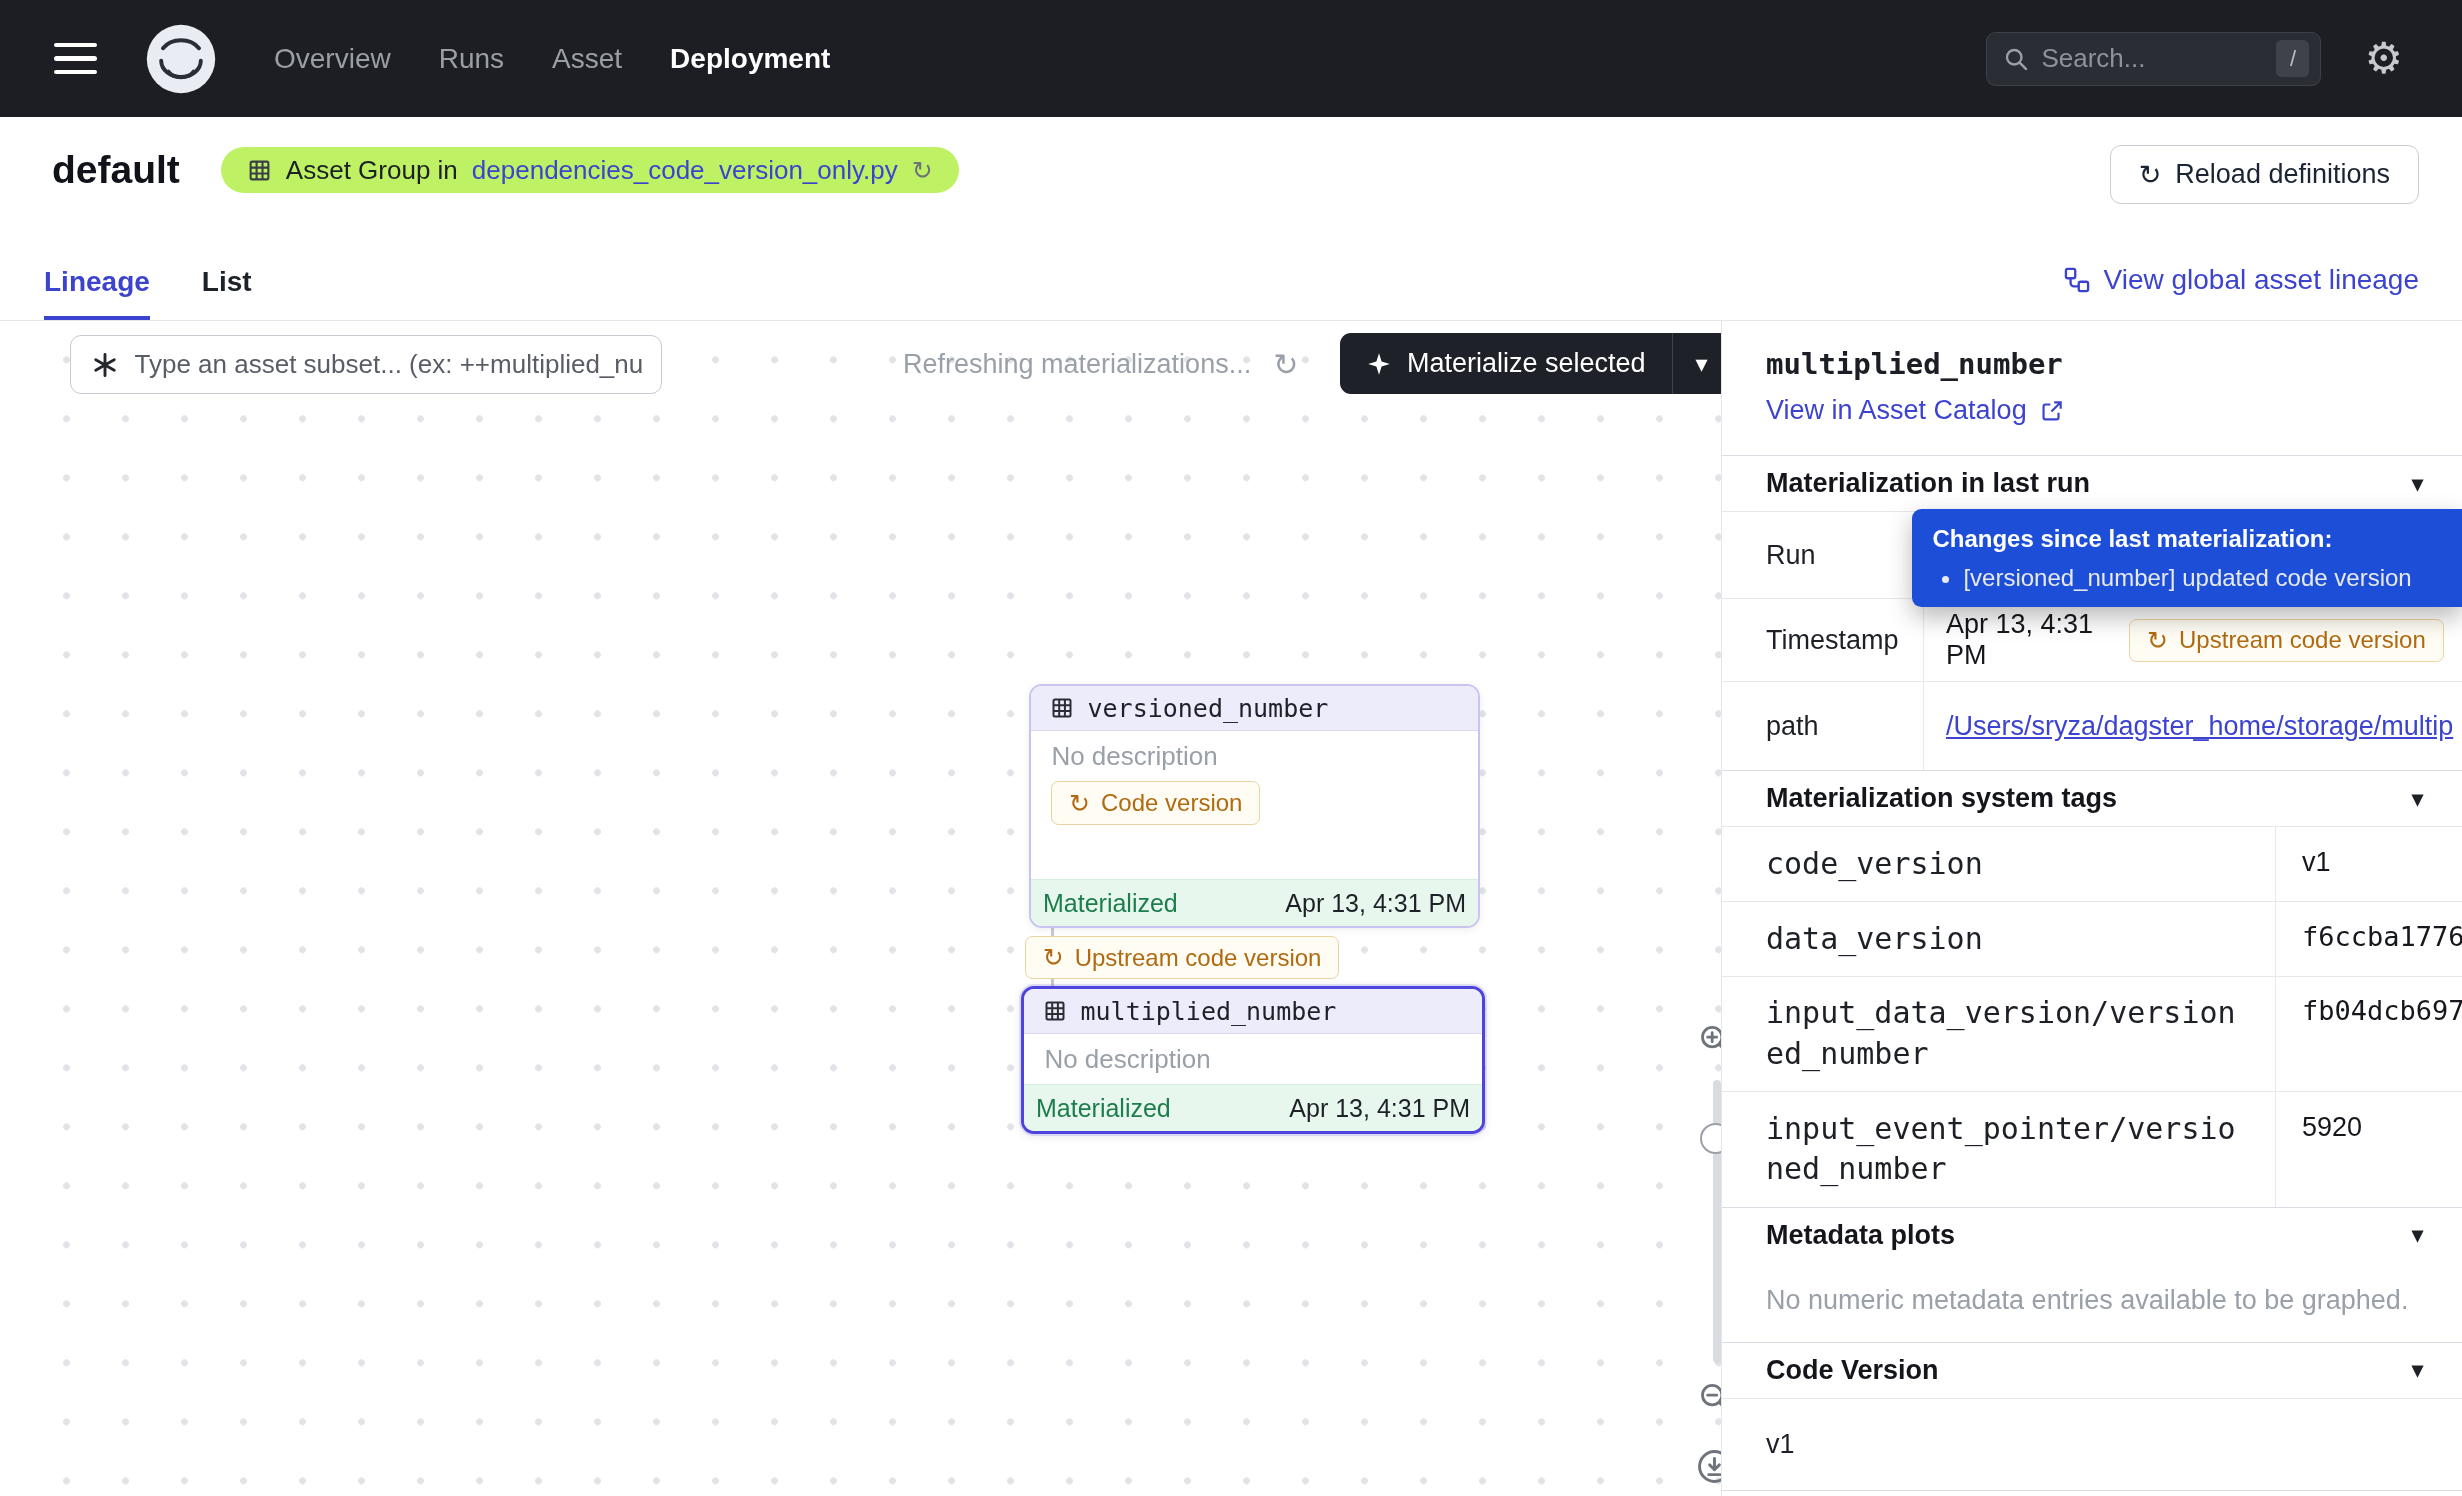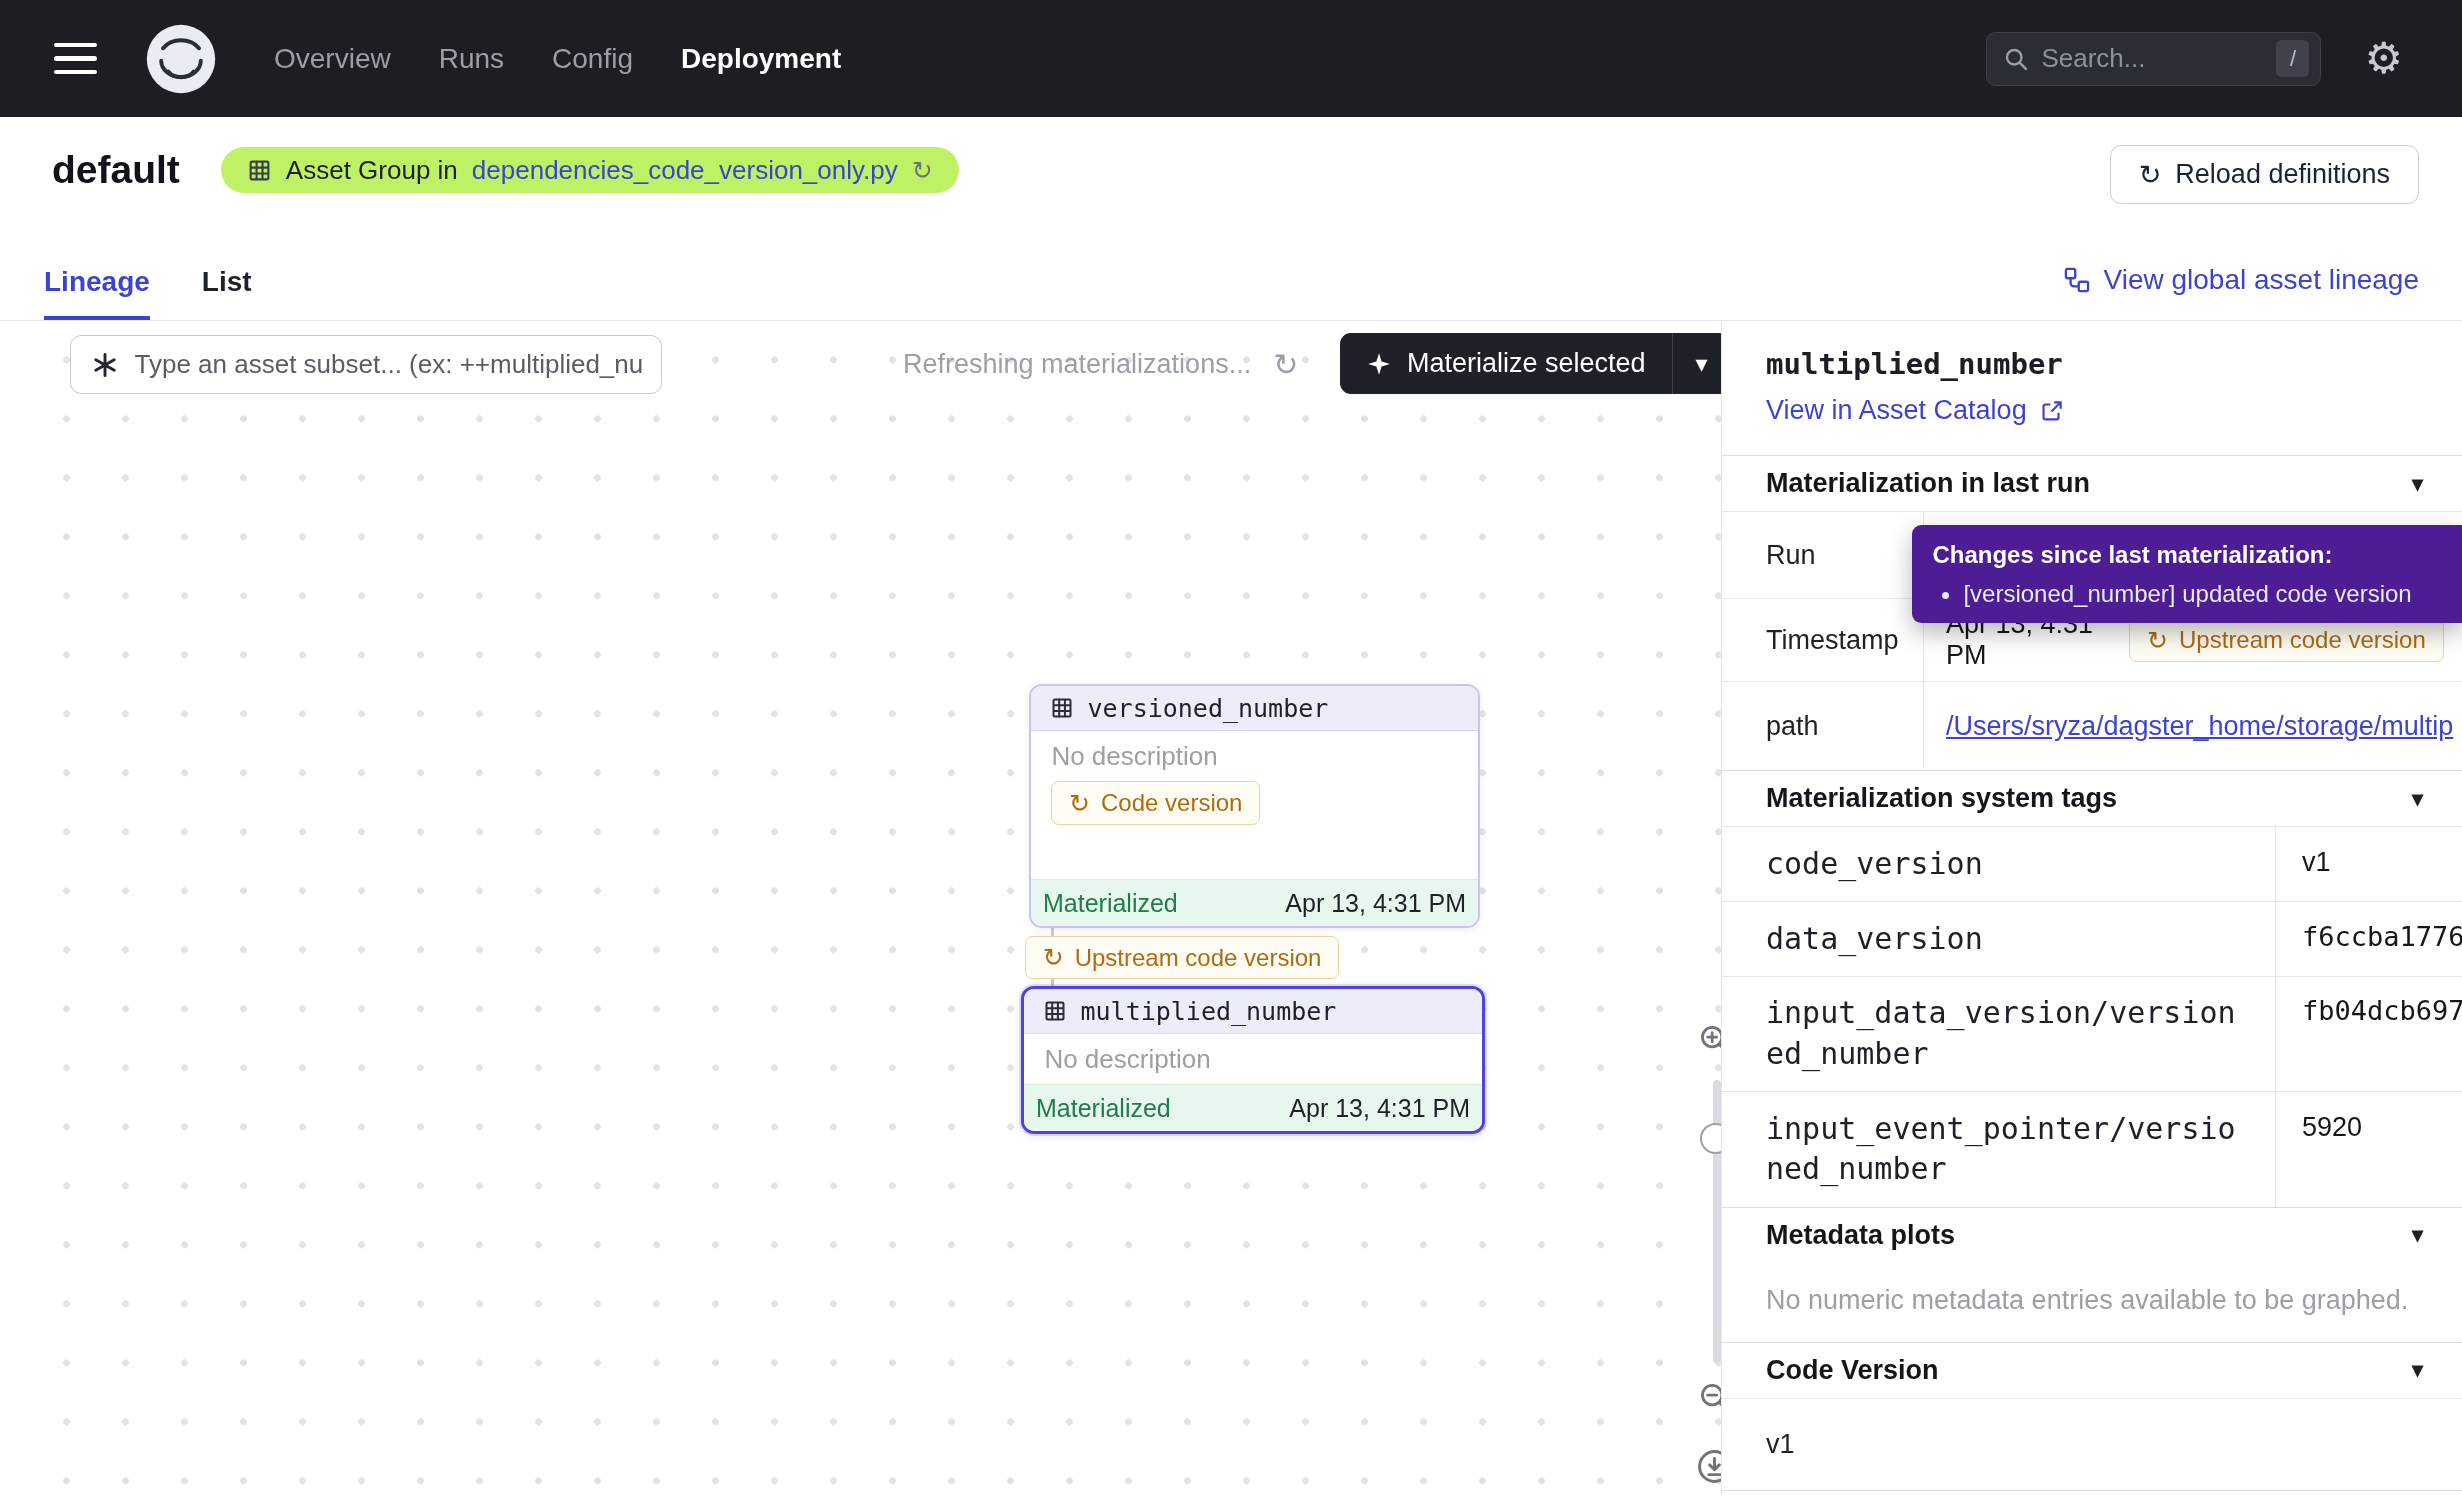--- a/index.html
+++ b/index.html
@@ -162,21 +162,21 @@
   .trow .tk {
     width: 553px; flex: none; padding: 16.7px 22px 16.7px 44px; font-family: "DejaVu Sans Mono", monospace;
     font-size: 30px; color: #1d2026; word-break: break-all; line-height: 1.35;
   }
   .trow .tv { flex: 1; border-left: 0.9px solid #e6e8ec; padding: 16.7px 0 16.7px 26px; font-size: 27px; color: #15171c; overflow: hidden; white-space: nowrap; line-height: 1.35; }
   .empty-note { padding: 22px 44px 26px; font-size: 27px; color: #9aa0a8; border-top: 0; }
   .vrow { border-top: 0.9px solid #e6e8ec; padding: 30px 44px; font-size: 27px; color: #1d2026; }
 
   
   .tooltip {
-    position: absolute; left: 190px; top: 204px; right: 0; background: #4c1d95;
+    position: absolute; left: 190px; top: 188px; right: 0; background: #1d4ed8;
     border-radius: 9.3px 0 0 9.3px; padding: 14px 22px 14px 20.4px; color: #ffffff; z-index: 6;
     box-shadow: 0 9.3px 24px rgba(0,0,0,0.28);
   }
   .tt-title { font-size: 24px; font-weight: 700; line-height: 1.3; }
   .tt-list { margin: 5.6px 0 0 31px; }
   .tt-list li { font-size: 24px; color: #e8eaee; line-height: 1.3; margin-top: 8px; }
 </style>
 </head>
 <body>
 
@@ -190,21 +190,21 @@
     <svg width="72" height="72" viewBox="0 0 40 40">
       <circle cx="20" cy="20" r="19" fill="#e9edf3"></circle>
       <path d="M10 14a12 10 0 0 1 20 0" fill="none" stroke="#2a2e36" stroke-width="2.2" stroke-linecap="round"></path>
       <path d="M9 21a11 9 0 0 0 22 0" fill="none" stroke="#2a2e36" stroke-width="2.2" stroke-linecap="round"></path>
       <path d="M13 27a8 6 0 0 0 14 0" fill="none" stroke="#2a2e36" stroke-width="2.2" stroke-linecap="round"></path>
     </svg>
   </div>
   <nav class="nav">
     <span class="nav-item">Overview</span>
     <span class="nav-item">Runs</span>
-    <span class="nav-item">Config</span>
+    <span class="nav-item">Asset</span>
     <span class="nav-item active">Deployment</span>
   </nav>
   <div class="search">
     <svg width="28" height="28" viewBox="0 0 24 24">
       <circle cx="10.5" cy="10.5" r="6.2" fill="none" stroke="#9aa0a8" stroke-width="2"></circle>
       <path d="M15.3 15.3L20.5 20.5" stroke="#9aa0a8" stroke-width="2.2" stroke-linecap="round"></path>
     </svg>
     <input placeholder="Search..." style="">
     <span class="key-badge">/</span>
   </div>

